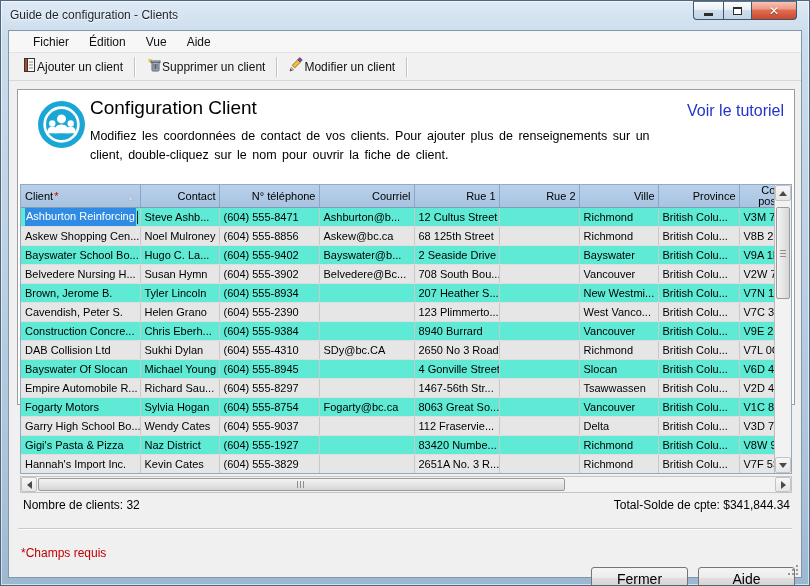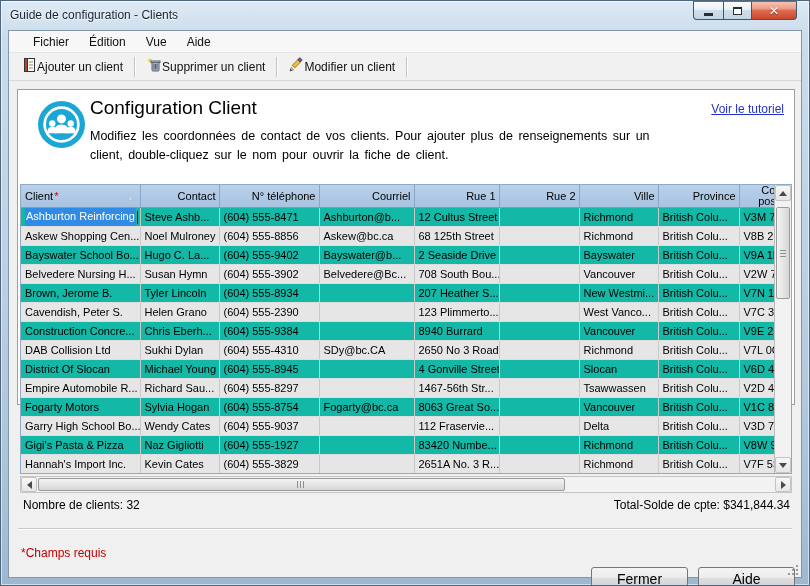--- a/index.html
+++ b/index.html
@@ -38,25 +38,25 @@
   .tbtn { display:flex; align-items:center; padding:4px 8px; white-space:nowrap; }
   .tsep { width:1px; height:20px; background:#c2c2c2; box-shadow:1px 0 0 #fff; margin:0 3px; }
 
   
   .panel { position:absolute; top:58px; left:8px; width:778px; height:316px; background:#fff;
     border:1px solid #9d9d9d; }
   .hdr-icon { position:absolute; left:20px; top:11px; width:47px; height:47px; }
   .hdr-title { position:absolute; left:72px; top:7px; font-size:19px; color:#000; }
   .hdr-desc { position:absolute; left:72px; top:37px; width:590px; font-size:12.5px; line-height:19px;
     color:#000; word-spacing:2px; }
-  .hdr-link { position:absolute; right:10px; top:12px; font-size:12px; color:#2333cb; text-decoration:underline; cursor:pointer; }
+  .hdr-link { position:absolute; right:10px; top:12px; font-size:16px; color:#2333cb; cursor:pointer; }
 
   
   .table-wrap { position:absolute; left:2px; top:94px; width:772px; height:290px;
-    border:1px solid #93a8c1; background:#14b8a6; overflow:hidden; }
+    border:1px solid #93a8c1; background:#5eead4; overflow:hidden; }
   table.grid { border-collapse:collapse; table-layout:fixed; width:770px; }
   .grid th { height:22px; font-size:11px; font-weight:400; color:#000; text-align:right;
     background:linear-gradient(180deg,#b9d0ea,#a8c3e0); border-right:1px solid #87a6c8;
     border-bottom:1px solid #7f9db9; padding:0 3px; overflow:hidden; white-space:normal;
     line-height:11px; position:relative; vertical-align:middle; }
   .grid th.first { text-align:left; padding-left:4px; }
   .grid th .req { color:#cc0000; margin-left:1px; }
   .grid th .sortglyph { position:absolute; right:5px; top:7px; font-size:8px; color:#c7d4e6;
     text-shadow:0 0 1px #8099b5; }
   .grid td { height:19px; font-size:11px; color:#000; padding:0 4px; white-space:nowrap;
@@ -301,21 +301,21 @@
                 <td>Sukhi Dylan</td>
                 <td>(604) 555-4310</td>
                 <td>SDy@bc.CA</td>
                 <td>2650 No 3 Road</td>
                 <td></td>
                 <td>Richmond</td>
                 <td>British Colu...</td>
                 <td>V7L 0G9</td>
               </tr>
               <tr>
-                <td>District Of Slocan</td>
+                <td>Bayswater Of Slocan</td>
                 <td>Michael Young</td>
                 <td>(604) 555-8945</td>
                 <td></td>
                 <td>4 Gonville Street</td>
                 <td></td>
                 <td>Slocan</td>
                 <td>British Colu...</td>
                 <td>V6D 4U8</td>
               </tr>
               <tr>
@@ -346,21 +346,21 @@
                 <td>(604) 555-9037</td>
                 <td></td>
                 <td>112 Fraservie...</td>
                 <td></td>
                 <td>Delta</td>
                 <td>British Colu...</td>
                 <td>V3D 7Y1</td>
               </tr>
               <tr>
                 <td>Gigi's Pasta &amp; Pizza</td>
-                <td>Naz Gigliotti</td>
+                <td>Naz District</td>
                 <td>(604) 555-1927</td>
                 <td></td>
                 <td>83420 Numbe...</td>
                 <td></td>
                 <td>Richmond</td>
                 <td>British Colu...</td>
                 <td>V8W 9C3</td>
               </tr>
               <tr>
                 <td>Hannah's Import Inc.</td>

